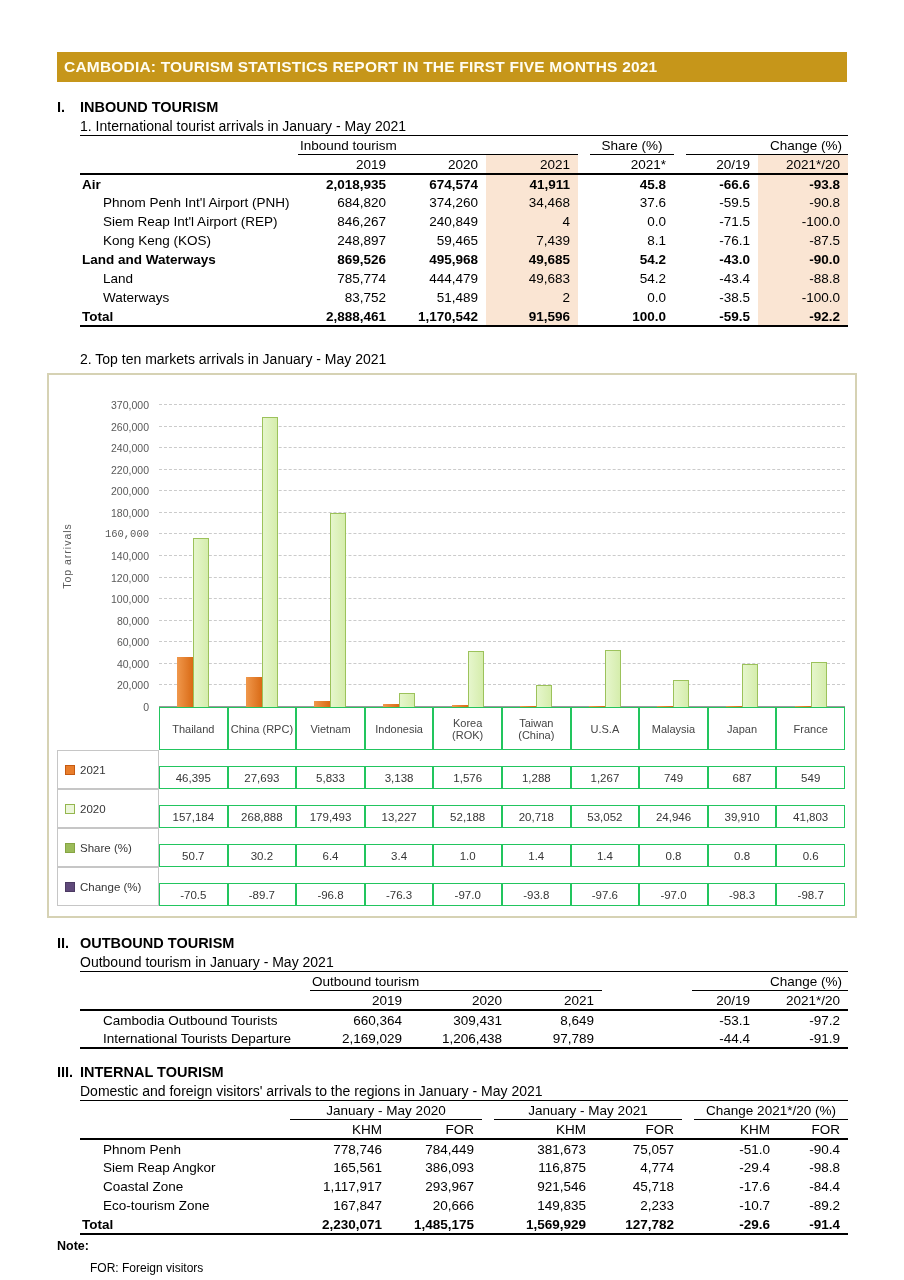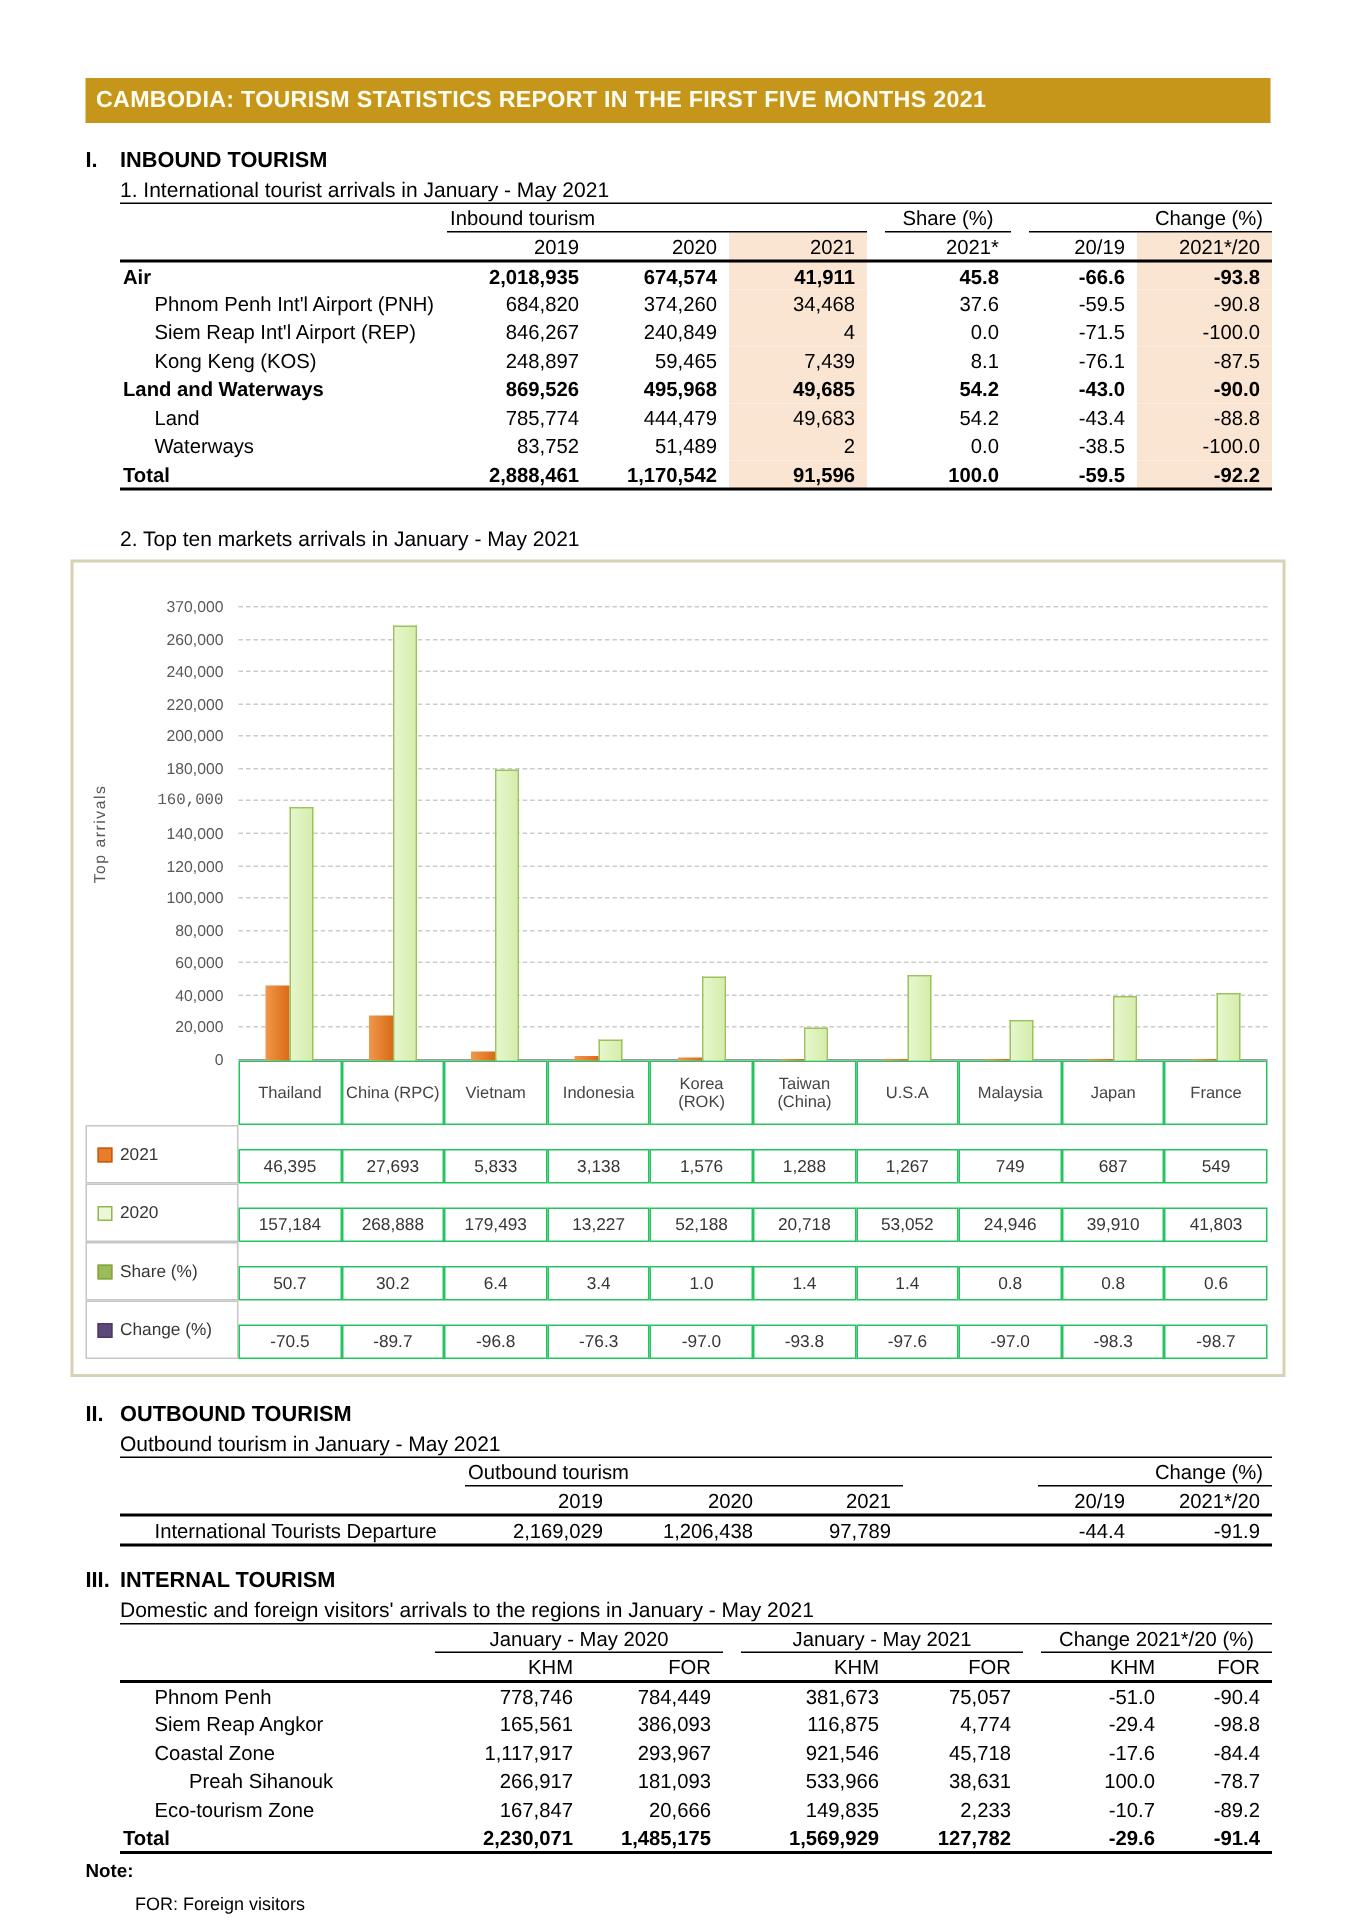--- a/index.html
+++ b/index.html
@@ -431,20 +431,29 @@
             <td></td>
             <th class="num">2019</th>
             <th class="num">2020</th>
             <th class="num">2021</th>
             <td></td>
             <th class="num">20/19</th>
             <th class="num">2021*/20</th>
           </tr>
         </thead>
         <tbody>
+          <tr class="ind1">
+            <td class="label">Cambodia Outbound Tourists</td>
+            <td class="num">660,364</td>
+            <td class="num">309,431</td>
+            <td class="num">8,649</td>
+            <td></td>
+            <td class="num">-53.1</td>
+            <td class="num">-97.2</td>
+          </tr>
             <tr class="ind1">
             <td class="label">International Tourists Departure</td>
             <td class="num">2,169,029</td>
             <td class="num">1,206,438</td>
             <td class="num">97,789</td>
             <td></td>
             <td class="num">-44.4</td>
             <td class="num">-91.9</td>
           </tr>
         </tbody>
@@ -519,31 +528,20 @@
             <td class="label">Coastal Zone</td>
             <td class="num">1,117,917</td>
             <td class="num">293,967</td>
             <td></td>
             <td class="num">921,546</td>
             <td class="num">45,718</td>
             <td></td>
             <td class="num">-17.6</td>
             <td class="num">-84.4</td>
           </tr>
-            <tr class="ind2">
-            <td class="label">Preah Sihanouk</td>
-            <td class="num">266,917</td>
-            <td class="num">181,093</td>
-            <td></td>
-            <td class="num">533,966</td>
-            <td class="num">38,631</td>
-            <td></td>
-            <td class="num">100.0</td>
-            <td class="num">-78.7</td>
-          </tr>
             <tr class="ind1">
             <td class="label">Eco-tourism Zone</td>
             <td class="num">167,847</td>
             <td class="num">20,666</td>
             <td></td>
             <td class="num">149,835</td>
             <td class="num">2,233</td>
             <td></td>
             <td class="num">-10.7</td>
             <td class="num">-89.2</td>

